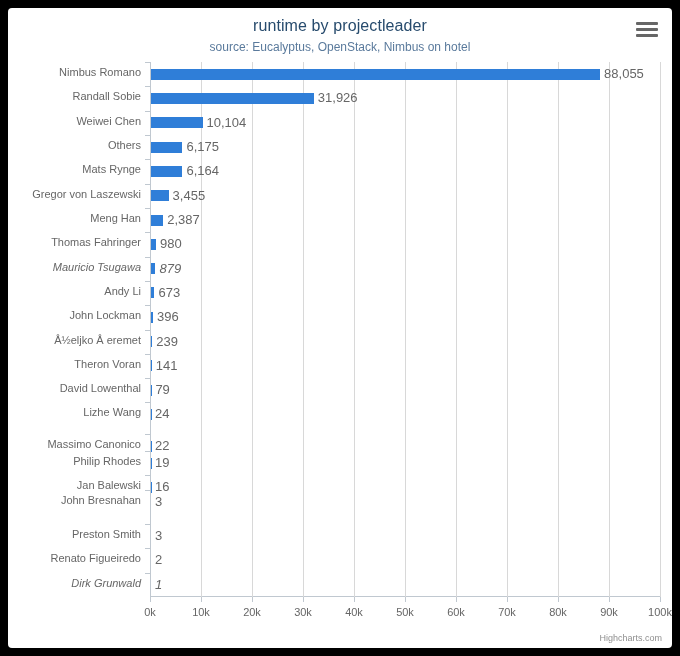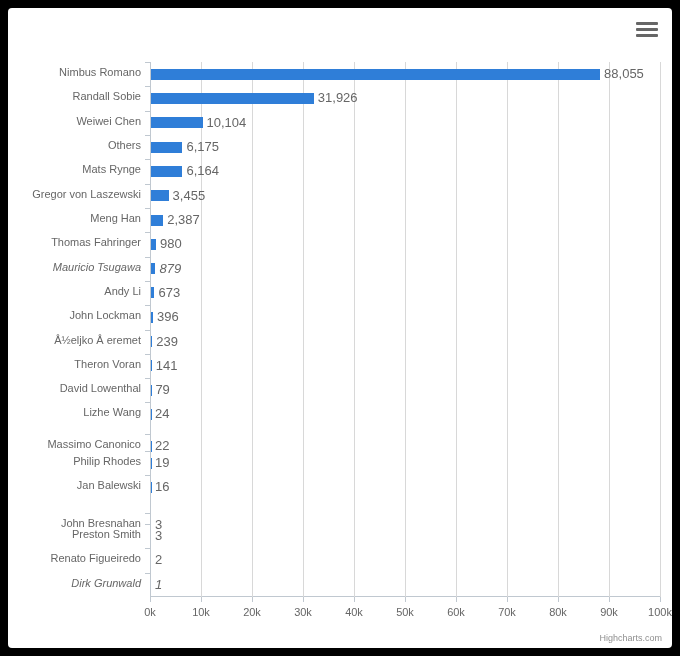--- a/index.html
+++ b/index.html
@@ -97,20 +97,22 @@
   #credits {
     position: absolute; right: 10px; bottom: 5px;
     font-size: 9px; color: #909090;
   }
 </style>
 </head>
 <body>
 
 <div id="chart-card">
 
+  <div id="chart-title">runtime by projectleader</div>
+  <div id="chart-subtitle">source: Eucalyptus, OpenStack, Nimbus on hotel</div>
 
   <div id="context-menu-button">
     <span></span>
     <span></span>
     <span></span>
   </div>
 
   <div id="plot-area">
     <div id="axis-line-y"></div>
     <div id="axis-line-x"></div>
@@ -228,21 +230,21 @@
           <div class="cat-label">Philip Rhodes</div>
           <div class="bar" style="width: 0.0969px; background: rgb(47, 126, 216);"></div>
           <div class="bar-label" style="left: 5.0969px;">19</div>
         </div>
         <div class="row" style="top: 413.409px;">
           <div class="tick-mark"></div>
           <div class="cat-label">Jan Balewski</div>
           <div class="bar" style="width: 0.0816px; background: rgb(47, 126, 216);"></div>
           <div class="bar-label" style="left: 5.0816px;">16</div>
         </div>
-        <div class="row" style="top: 451px;">
+        <div class="row" style="top: 428px;">
           <div class="tick-mark"></div>
           <div class="cat-label">John Bresnahan</div>
           <div class="bar" style="width: 0.0153px; background: rgb(47, 126, 216);"></div>
           <div class="bar-label" style="left: 5.0153px;">3</div>
         </div>
         <div class="row" style="top: 462.045px;">
           <div class="tick-mark"></div>
           <div class="cat-label">Preston Smith</div>
           <div class="bar" style="width: 0.0153px; background: rgb(47, 126, 216);"></div>
           <div class="bar-label" style="left: 5.0153px;">3</div>

